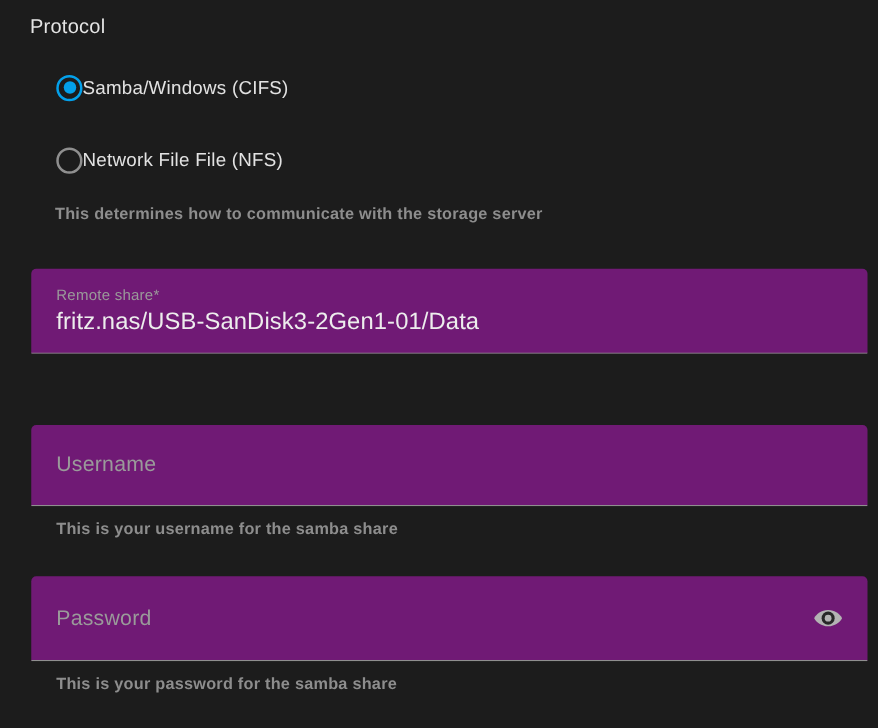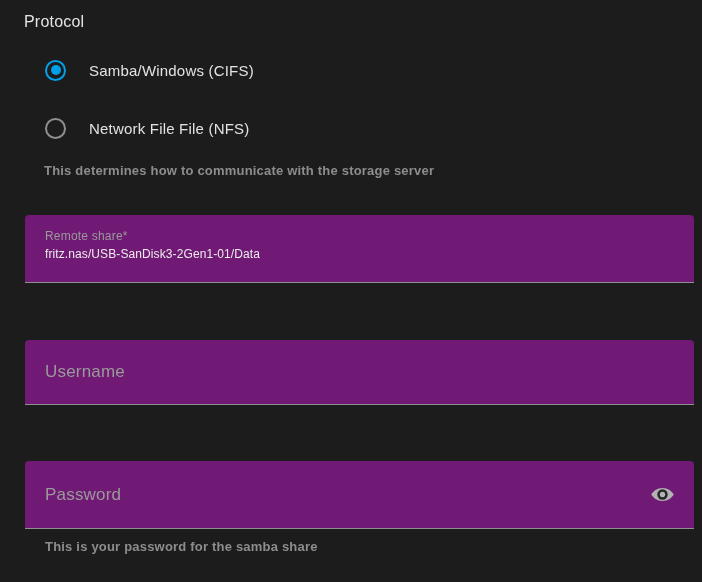--- a/index.html
+++ b/index.html
@@ -9,21 +9,21 @@
     background:#1c1c1c;
     font-family:"Liberation Sans", sans-serif;
     overflow:hidden;
     margin-left:14px;
   }
   .section-label{
     position:absolute;left:10px;top:13px;
     font-size:16px;color:#e4e4e4;letter-spacing:.2px;
   }
   .radio-row{
-    position:absolute;left:31px;display:flex;align-items:center;gap:23px;
+    position:absolute;left:31px;display:flex;align-items:center;
     height:24px;cursor:pointer;
   }
   .radio-row.r1{top:58px;}
   .radio-row.r2{top:116px;}
   .radio-outer{
     box-sizing:border-box;width:21px;height:21px;border-radius:50%;
     border:2px solid #8f8f8f;position:relative;flex:0 0 auto;
   }
   .radio-outer.checked{border-color:#03a0ea;}
   .radio-outer.checked::after{
@@ -49,21 +49,21 @@
   }
   .field.f1{top:215px;height:68px;}
   .field.f2{top:340px;height:65px;}
   .field.f3{top:461px;height:68px;}
   .field .mini-label{
     position:absolute;left:20px;top:14px;
     font-size:12px;color:#9a9a9a;letter-spacing:.2px;
   }
   .field .value{
     position:absolute;left:20px;top:32px;
-    font-size:12px;color:#ededed;letter-spacing:.1px;white-space:nowrap;
+    font-size:19px;color:#ededed;letter-spacing:.1px;white-space:nowrap;
   }
   .field .rest-label{
     position:absolute;left:20px;top:50%;transform:translateY(-50%);
     font-size:17px;color:#9a9a9a;letter-spacing:.2px;
   }
   .eye-btn{
     position:absolute;right:19px;top:50%;transform:translateY(-50%);
     width:26px;height:26px;display:flex;align-items:center;justify-content:center;
     background:none;border:none;padding:0;cursor:pointer;
   }
@@ -88,20 +88,21 @@
   <div class="helper h-radio">This determines how to communicate with the storage server</div>
 
   <div class="field f1">
     <span class="mini-label">Remote share*</span>
     <span class="value">fritz.nas/USB-SanDisk3-2Gen1-01/Data</span>
   </div>
 
   <div class="field f2">
     <span class="rest-label">Username</span>
   </div>
+  <div class="helper h2">This is your username for the samba share</div>
 
   <div class="field f3">
     <span class="rest-label">Password</span>
     <button class="eye-btn">
       <svg width="25" height="25" viewBox="0 0 24 24" aria-hidden="true">
         <path d="M12 5.8 C6.9 5.8 2.8 9 1.3 12 C2.8 15 6.9 18.2 12 18.2 C17.1 18.2 21.2 15 22.7 12 C21.2 9 17.1 5.8 12 5.8 Z" fill="#b3b3b3"></path>
         <circle cx="12" cy="12" r="5" fill="#272727"></circle>
         <circle cx="12" cy="12" r="2.6" fill="#b3b3b3"></circle>
       </svg>
     </button>

